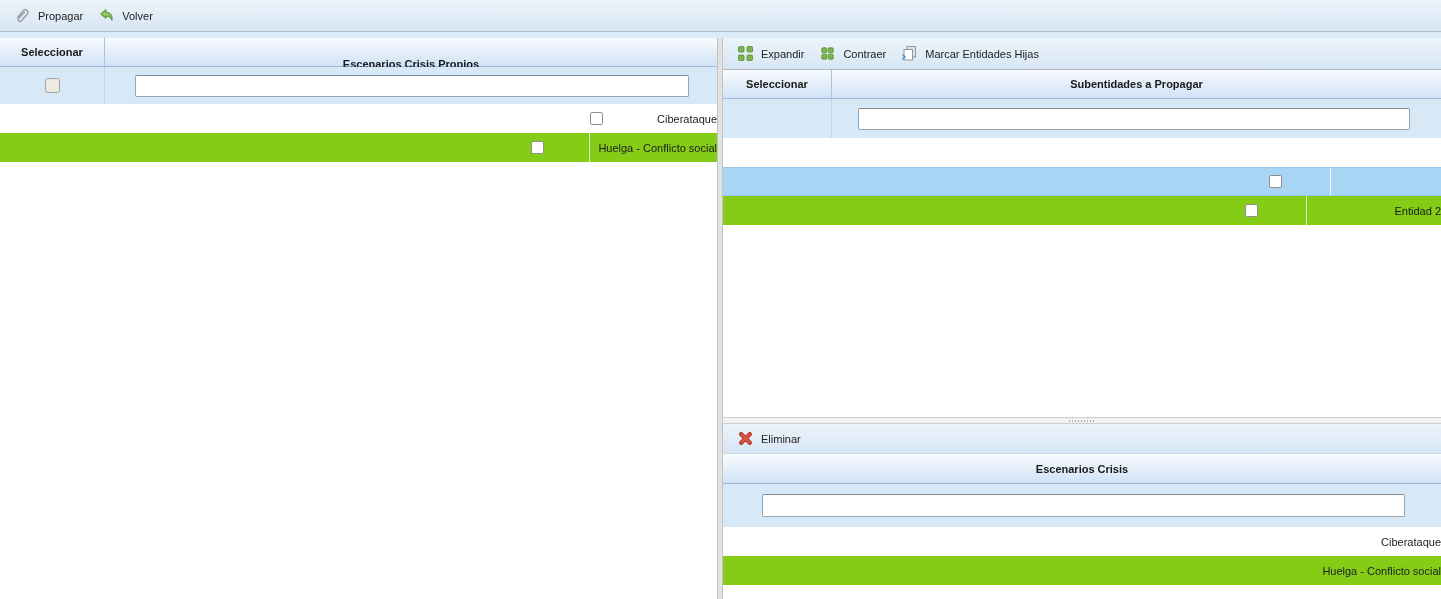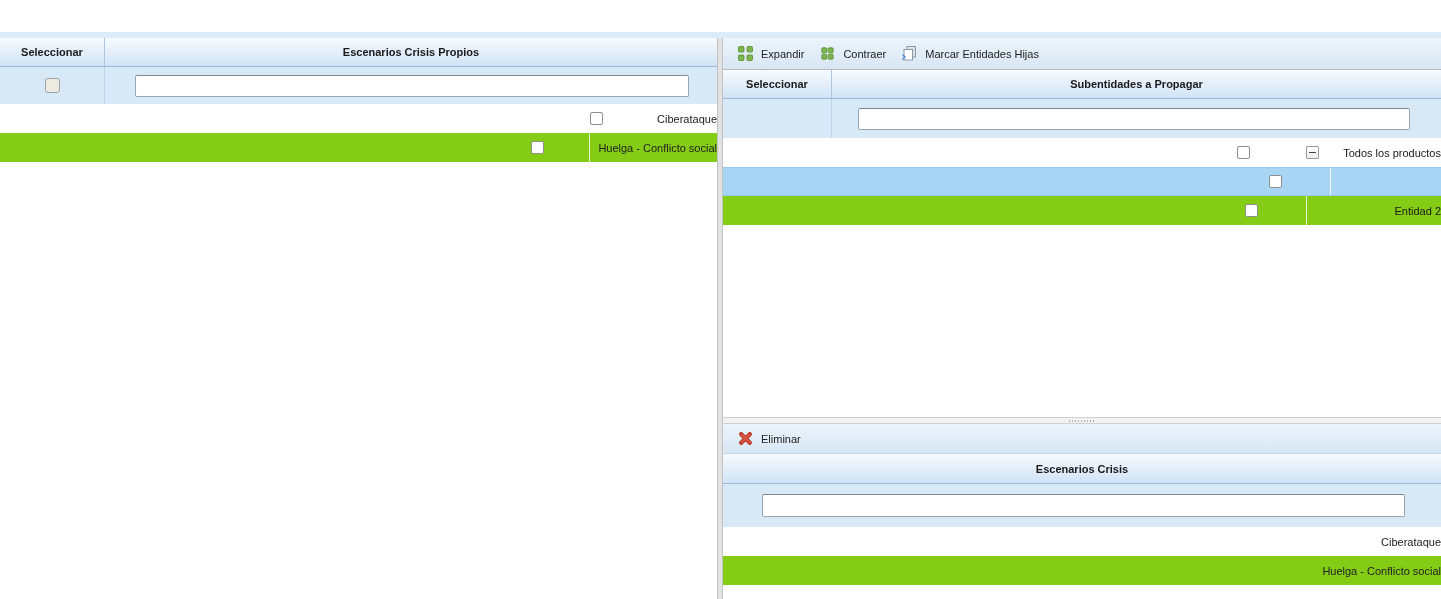--- a/index.html
+++ b/index.html
@@ -64,26 +64,45 @@
                   border-bottom:1px solid #c6d7e8; }
 
   
   .lbl { white-space:nowrap; }
 </style>
 </head>
 <body>
 
 <div id="app">
 
+  <div id="main-toolbar" class="tbar">
+    <div class="tbtn">
+      <span class="icon16">
+        <svg width="17" height="17" viewBox="0 0 17 17">
+          <path d="M3.5 10.5 L9.5 3.5 a2.6 2.6 0 0 1 4 3.3 L7.5 13.8 a1.8 1.8 0 0 1-2.8-2.3 L10.5 5.2" fill="none" stroke="#9aa0a8" stroke-width="1.5" stroke-linecap="round"></path>
+        </svg>
+      </span>
+      <span class="lbl">Propagar</span>
+    </div>
+    <div class="tbtn">
+      <span class="icon16">
+        <svg width="17" height="17" viewBox="0 0 17 17">
+          <path d="M2.5 7 L8 2.5 L8 5.2 C12.5 5.2 14.8 8.5 14 13.5 C12.6 10.2 10.8 9.3 8 9.3 L8 11.5 Z" fill="#73ae3f" stroke="#578a2c" stroke-width="0.8"></path>
+          <path d="M4.5 7 L7.3 4.8 L7.3 6.1 C10 6.1 12 7.4 12.6 9.6 C11.2 8.4 9.5 8.2 7.3 8.2 L7.3 9.4 Z" fill="#a5d07a" opacity="0.8"></path>
+        </svg>
+      </span>
+      <span class="lbl">Volver</span>
+    </div>
+  </div>
   <div id="top-gap"></div>
 
   <div id="left-panel">
     <div class="ghead" style="top:0;">
       <div class="gcell sep" style="width:105px;">Seleccionar</div>
-      <div class="gcell" style="flex:1;">Escenarios Crisis Propios</div>
+      <div class="gcell" style="flex:1;margin-top:12px;">Escenarios Crisis Propios</div>
     </div>
     <div class="frow" style="top:29px; height:37px;">
       <div class="fcell-sep" style="width:105px;">
         <div class="cb-disabled"></div>
       </div>
       <div style="flex:1; padding-left:30px; padding-right:28px;">
         <input class="finput" style="width: 100%;" type="text" value="">
       </div>
     </div>
     <div class="drow row-white" style="top:66px;">
@@ -147,29 +166,20 @@
       <div class="gcell" style="flex:1;">Subentidades a Propagar</div>
     </div>
 
     <div class="frow" style="top:61px; height:39px;">
       <div class="fcell-sep" style="width:109px;"></div>
       <div style="flex:1; padding-left:26px; padding-right:31px;">
         <input class="finput" style="width: 100%;" type="text" value="">
       </div>
     </div>
 
-    <div class="drow row-white" style="top:100px;">
-      <div class="selcell" style="width:109px;">
-        <div class="cb"></div>
-      </div>
-      <div style="display:flex; align-items:center; padding-left:8px; gap:24px;">
-        <span class="expander"></span>
-        <span class="lbl">Todos los productos</span>
-      </div>
-    </div>
     <div class="drow row-sel" style="top:129px;">
       <div class="selcell" style="width:109px;">
         <div class="cb"></div>
       </div>
       <div class="lbl" style="padding-left:64px;margin-top:47px;">Entidad 1</div>
     </div>
     <div class="drow row-alt" style="top:158px;gap:24px;">
       <div class="selcell" style="width:109px;">
         <div class="cb"></div>
       </div>

